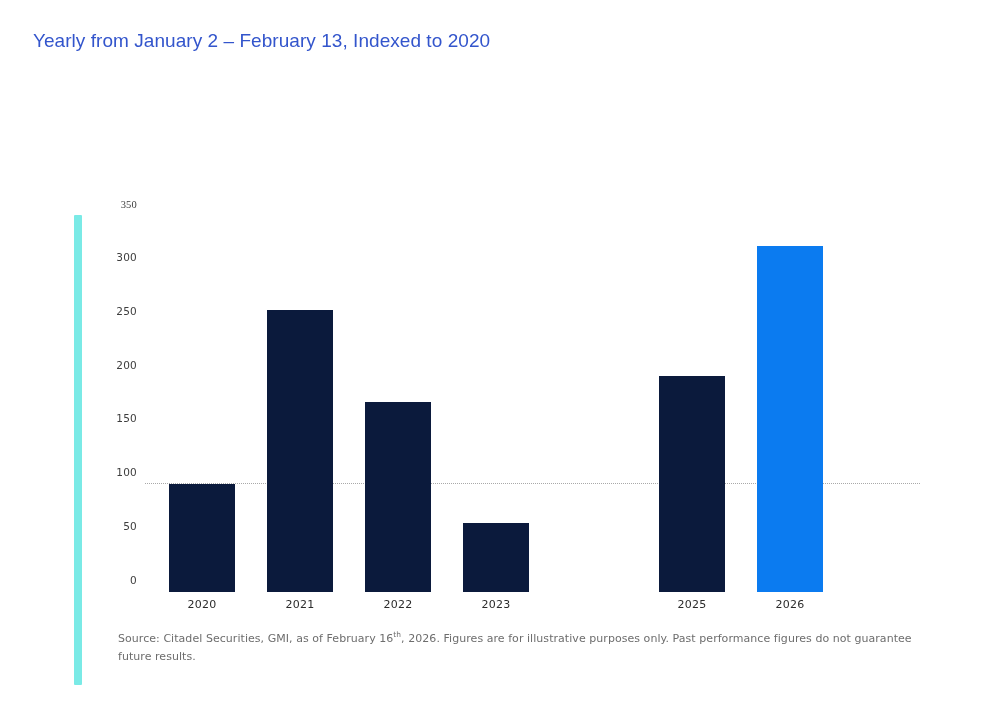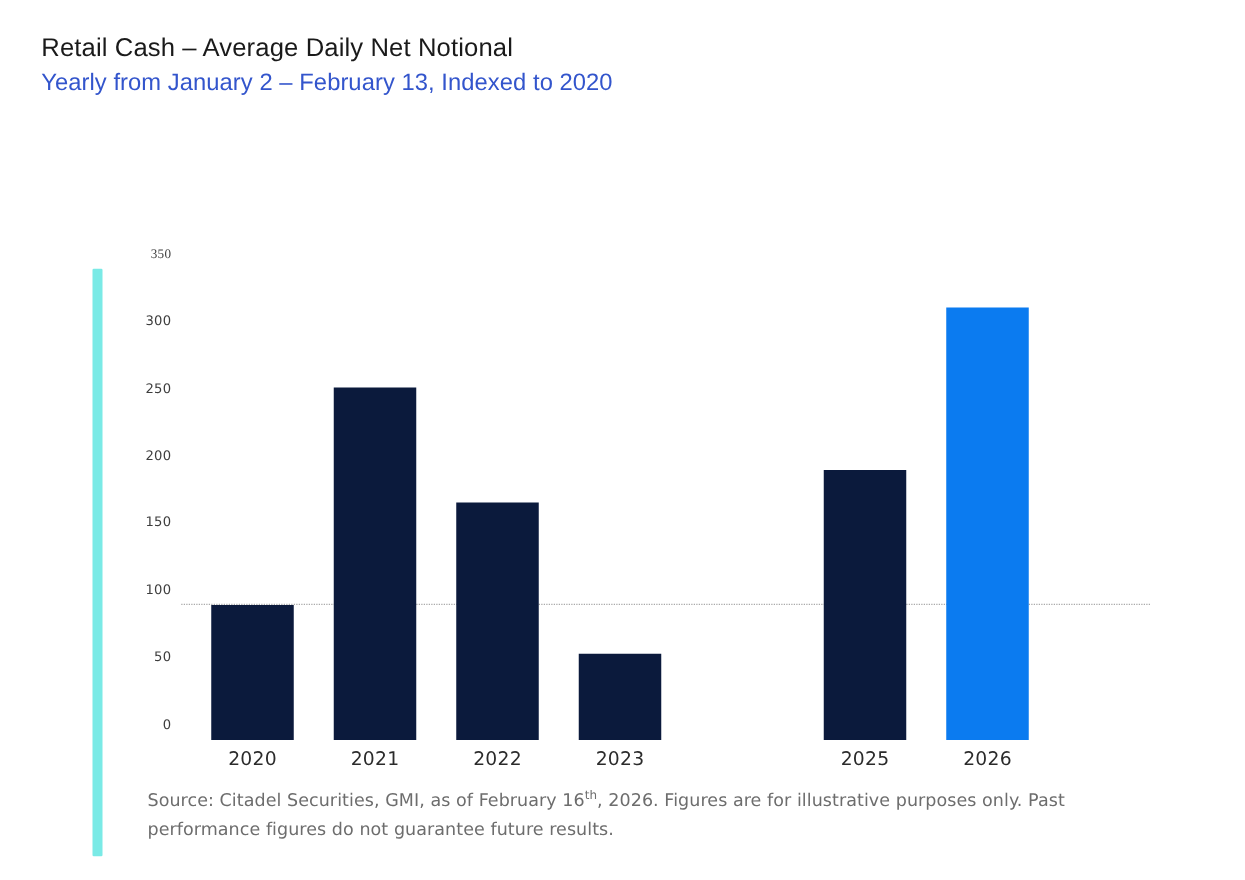--- a/index.html
+++ b/index.html
@@ -114,49 +114,48 @@
   }
   .bar.highlight { background: #0b7bf0; }
 
   .bar-label {
     position: absolute;
     left: 0;
     top: 100%;
     margin-top: 6px;
     width: 98px;
     text-align: center;
-    font-size: 15px;
+    font-size: 11px;
     font-family: "DejaVu Sans", sans-serif;
     color: #2b2b2b;
     letter-spacing: 0.2px;
   }
 
   
   #source-note {
     position: absolute;
     left: 118px;
     top: 630px;
     width: 812px;
-    font-size: 14px;
+    font-size: 11px;
     font-family: "DejaVu Sans", sans-serif;
     line-height: 1.65;
     color: #6d6d6d;
     letter-spacing: 0.05px;
   }
   #source-note sup {
     font-size: 0.68em;
     vertical-align: super;
     line-height: 0;
   }
 </style>
 </head>
 <body>
 
 <div id="header">
-  <div id="chart-title">Retail Cash – Average Daily Net Notional</div>
   <div id="chart-subtitle">Yearly from January 2 – February 13, Indexed to 2020</div>
 </div>
 
 <div id="accent-bar"></div>
 
 <div id="figure">
   <div id="plot">
 
     <div id="y-axis">
         <div class="y-tick" style="bottom: 0px;">0</div>

